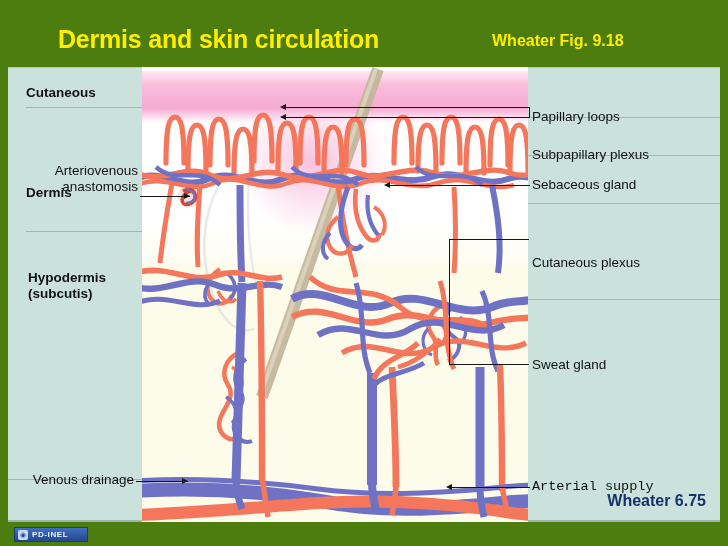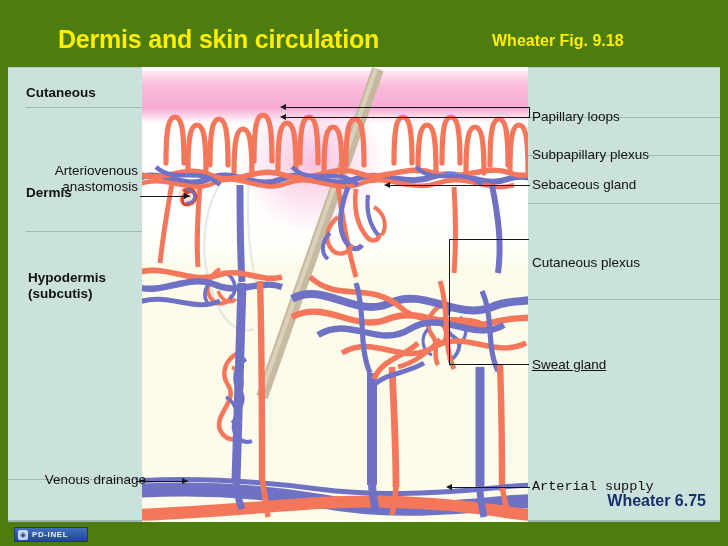--- a/index.html
+++ b/index.html
@@ -336,40 +336,40 @@
     <div class="lbl lbl-bold" style="left:18px; top:118px;">Dermis</div>
 
     <div class="lbl lbl-right" style="left:0px; top:96px; width:130px;">Arteriovenous
 anastomosis</div>
     <div class="leader" style="left:132px; top:129px; width:50px;"></div>
     <div class="arrow-right" style="left:176px; top:126px;"></div>
 
     <div class="lbl lbl-bold" style="left:20px; top:172px;margin-top:31px;">Hypodermis
 (subcutis)</div>
 
-    <div class="lbl lbl-right" style="left:0px; top:405px; width:126px;margin-left:12px;">Venous drainage</div>
+    <div class="lbl lbl-right" style="left:0px; top:405px; width:126px;">Venous drainage</div>
     <div class="leader" style="left:128px; top:414px; width:52px;"></div>
     <div class="arrow-right" style="left:174px; top:411px;"></div>
 
     <div class="lbl" style="left:524px; top:42px;">Papillary loops</div>
     <div class="leader" style="left:274px; top:40px; width:248px;"></div>
     <div class="leader" style="left:274px; top:50px; width:248px;"></div>
     <div class="leader-v" style="left:521px; top:40px; height:11px;"></div>
     <div class="arrow-left" style="left:272px; top:37px;"></div>
     <div class="arrow-left" style="left:272px; top:47px;"></div>
 
     <div class="lbl" style="left:524px; top:80px;">Subpapillary plexus</div>
 
     <div class="lbl" style="left:524px; top:110px;">Sebaceous gland</div>
     <div class="leader" style="left:378px; top:118px; width:144px;"></div>
     <div class="arrow-left" style="left:376px; top:115px;"></div>
 
     <div class="lbl" style="left:524px; top:188px;">Cutaneous plexus</div>
 
-    <div class="lbl" style="left:524px; top:290px;text-decoration:underline;">Sweat gland</div>
+    <div class="lbl" style="left:524px; top:290px;">Sweat gland</div>
     <div class="leader-v" style="left:441px; top:172px; height:126px;"></div>
     <div class="leader" style="left:441px; top:172px; width:80px;"></div>
     <div class="leader" style="left:441px; top:297px; width:80px;"></div>
 
     <div class="lbl" style="left:524px; top:412px;font-family:Liberation Mono, monospace;">Arterial supply</div>
     <div class="leader" style="left:440px; top:420px; width:82px;"></div>
     <div class="arrow-left" style="left:438px; top:417px;"></div>
 
     <div class="footer-cite">Wheater 6.75</div>
   </div>

